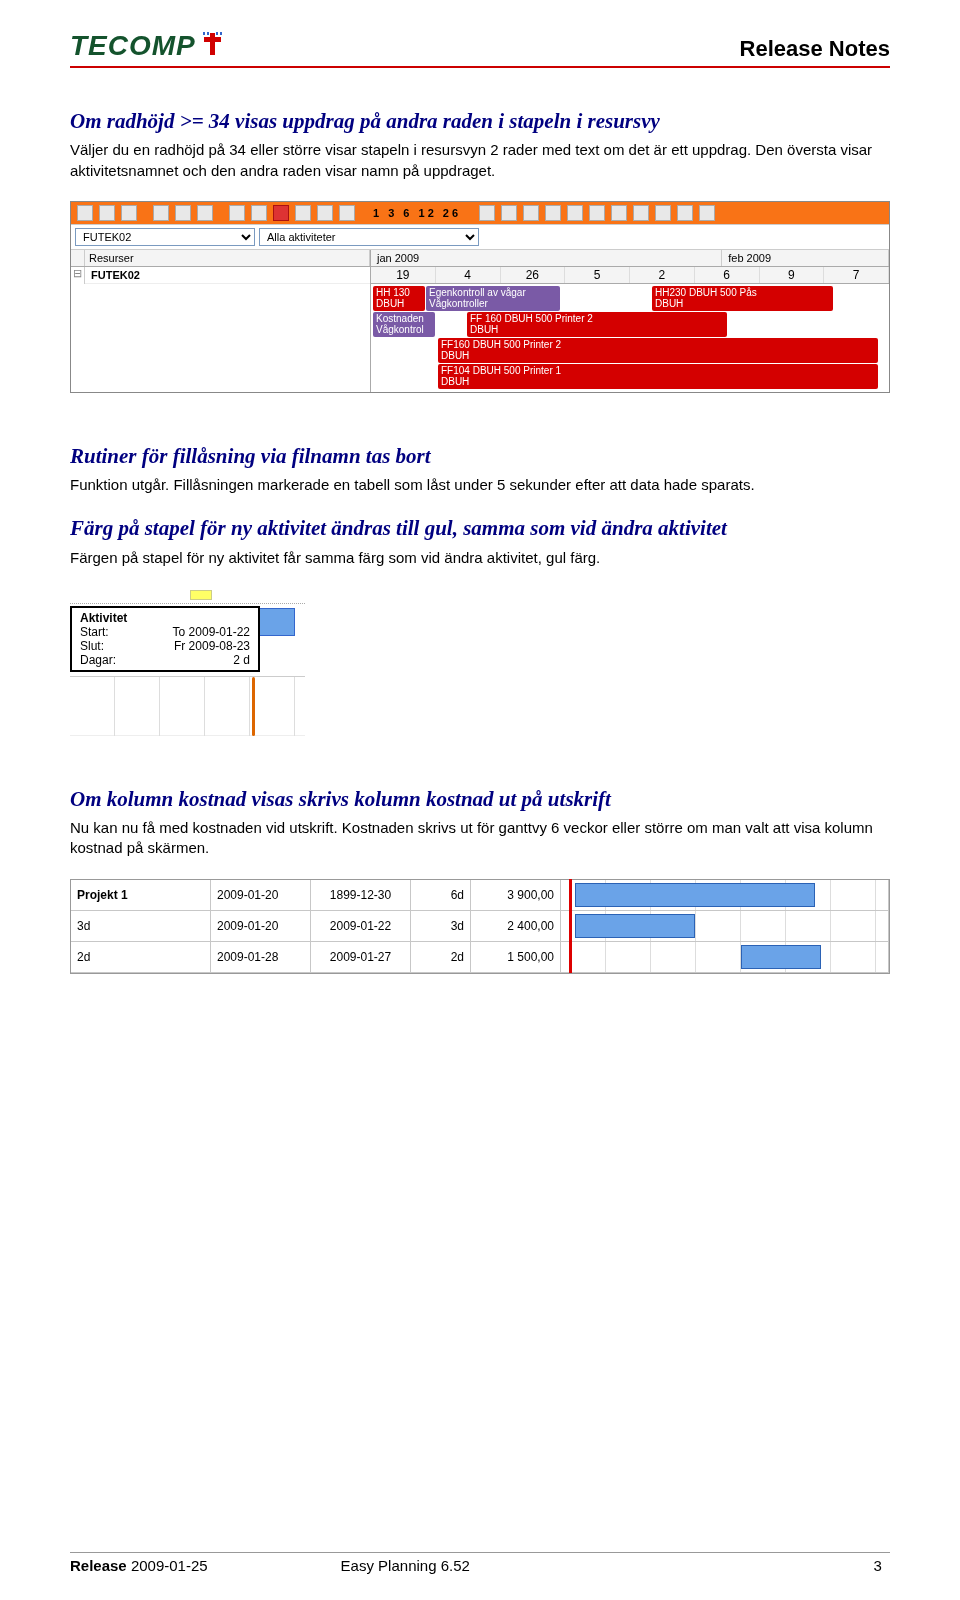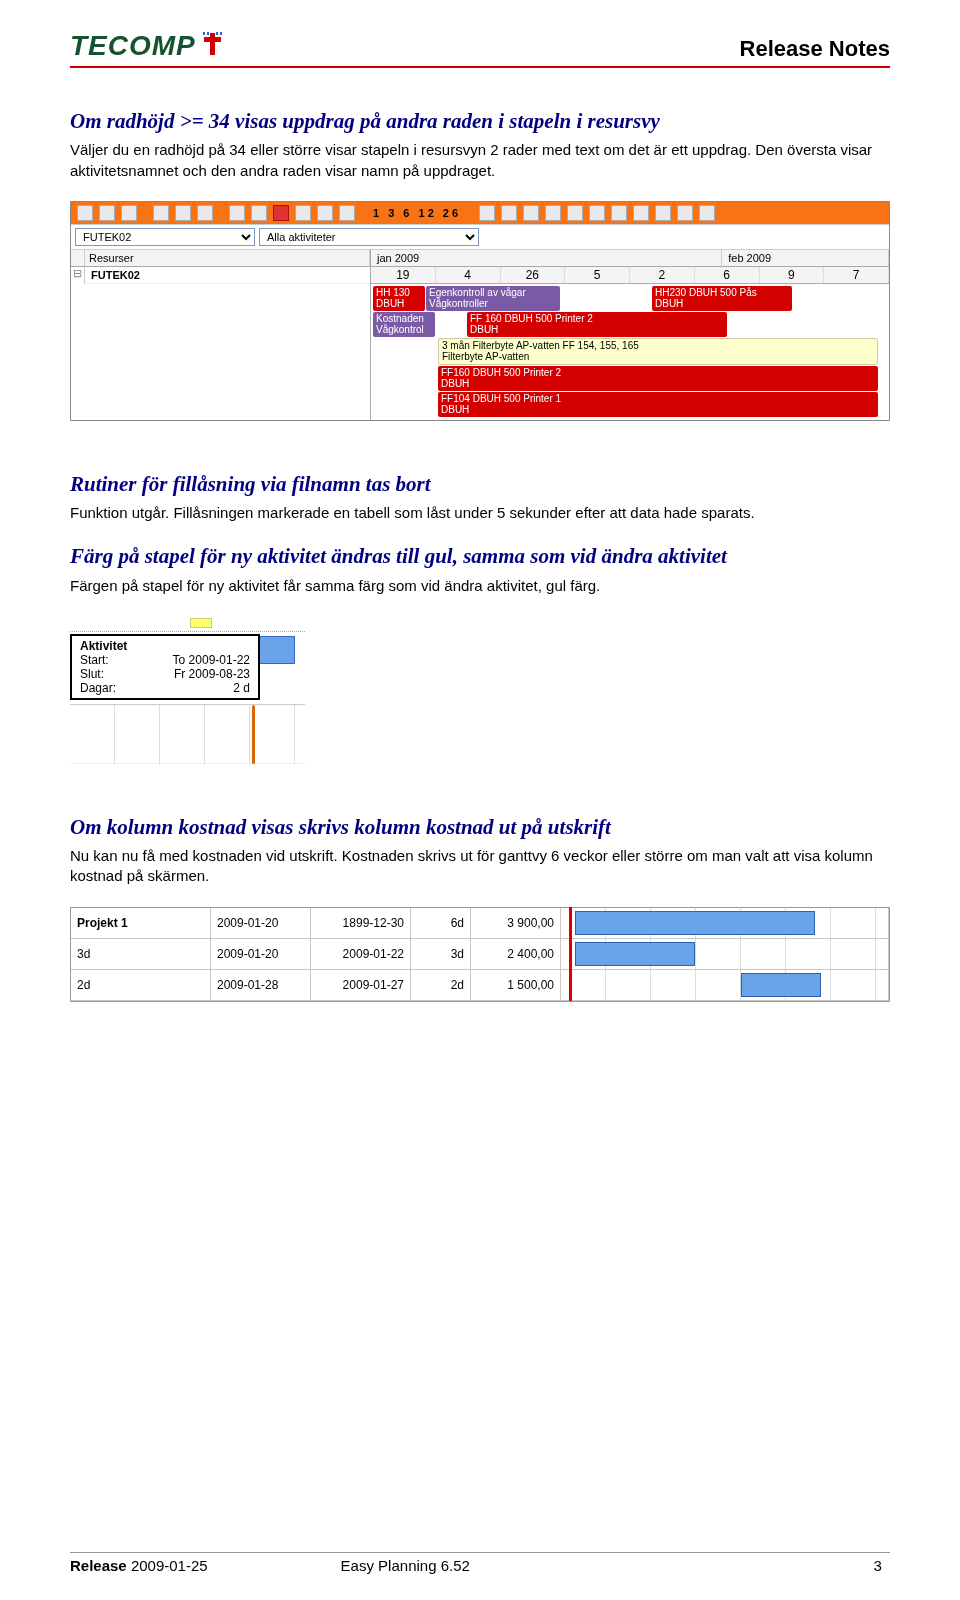--- a/index.html
+++ b/index.html
@@ -221,21 +221,21 @@
     border-bottom:1px solid #c7c7c7;
     align-items:stretch;
     min-height:22px;
   }
   .shot3 .cell {
     padding:8px 6px;
     border-right:1px solid #c7c7c7;
   }
   .shot3 .c-name { width:140px; }
   .shot3 .c-d1 { width:100px; text-align:left; }
-  .shot3 .c-d2 { width:100px; text-align:right; }
+  .shot3 .c-d2 { width:100px; text-align:center; }
   .shot3 .c-dur { width:60px; text-align:right; }
   .shot3 .c-cost { width:90px; text-align:right; }
   .shot3 .c-gantt { flex:1; position:relative;
     background: repeating-linear-gradient(to right, transparent 0 44px, #ddd 44px 45px);
   }
   .shot3 .c-gantt .today {
     position:absolute; left:8px; top:-1px; bottom:-1px; width:3px; background:#d00;
   }
   .shot3 .c-gantt .gbar {
     position:absolute; top:3px; bottom:3px;
@@ -352,42 +352,38 @@
           <div class="barrow">
             <div class="bar red" style="width:52px">
               <div>HH 130</div>
               <div>DBUH</div>
             </div>
             <div class="bar purple" style="width:134px">
               <div>Egenkontroll av vågar</div>
               <div>Vågkontroller</div>
             </div>
             <div style="width:90px"></div>
-            <div class="bar red" style="width:140px">
+            <div class="bar red" style="width:181px">
               <div>HH230 DBUH 500 Pås</div>
               <div>DBUH</div>
             </div>
           </div>
           <div class="barrow">
             <div class="bar purple" style="width:62px">
               <div>Kostnaden</div>
               <div>Vågkontrol</div>
             </div>
             <div style="width:30px"></div>
             <div class="bar red" style="width:260px">
               <div>FF 160 DBUH 500 Printer 2</div>
               <div>DBUH</div>
             </div>
           </div>
           <div class="barrow">
             <div style="width:64px"></div>
-            <div class="bar yellow" style="width:440px">
-              <div>3 mån Filterbyte AP-vatten FF 154, 155, 165</div>
-              <div>Filterbyte AP-vatten</div>
-            </div>
           </div>
           <div class="barrow">
             <div style="width:64px"></div>
             <div class="bar red" style="width:440px">
               <div>FF160 DBUH 500 Printer 2</div>
               <div>DBUH</div>
             </div>
           </div>
           <div class="barrow">
             <div style="width:64px"></div>

